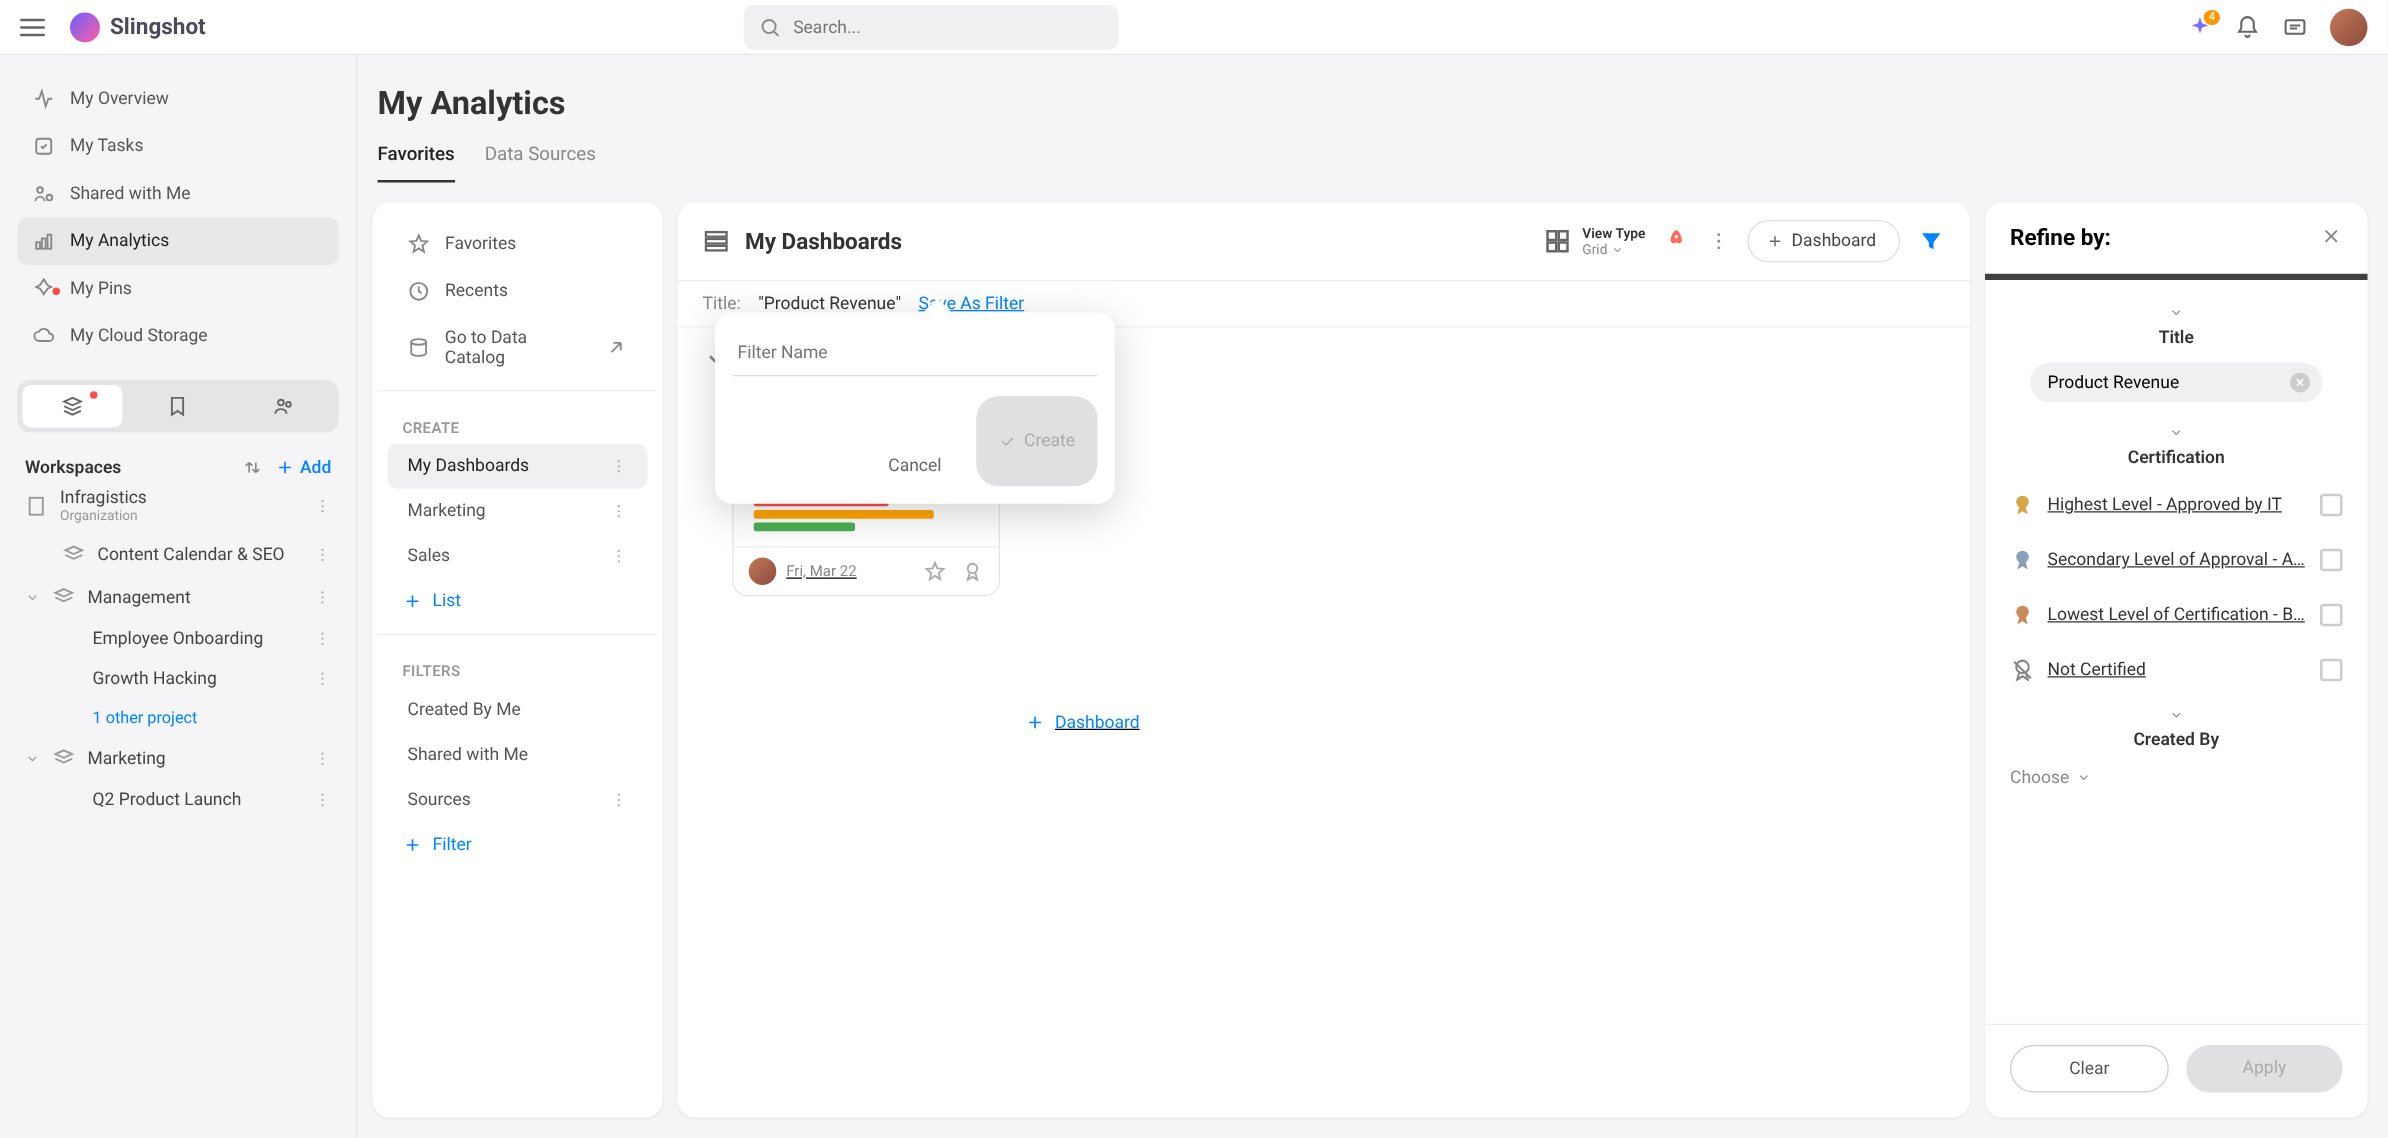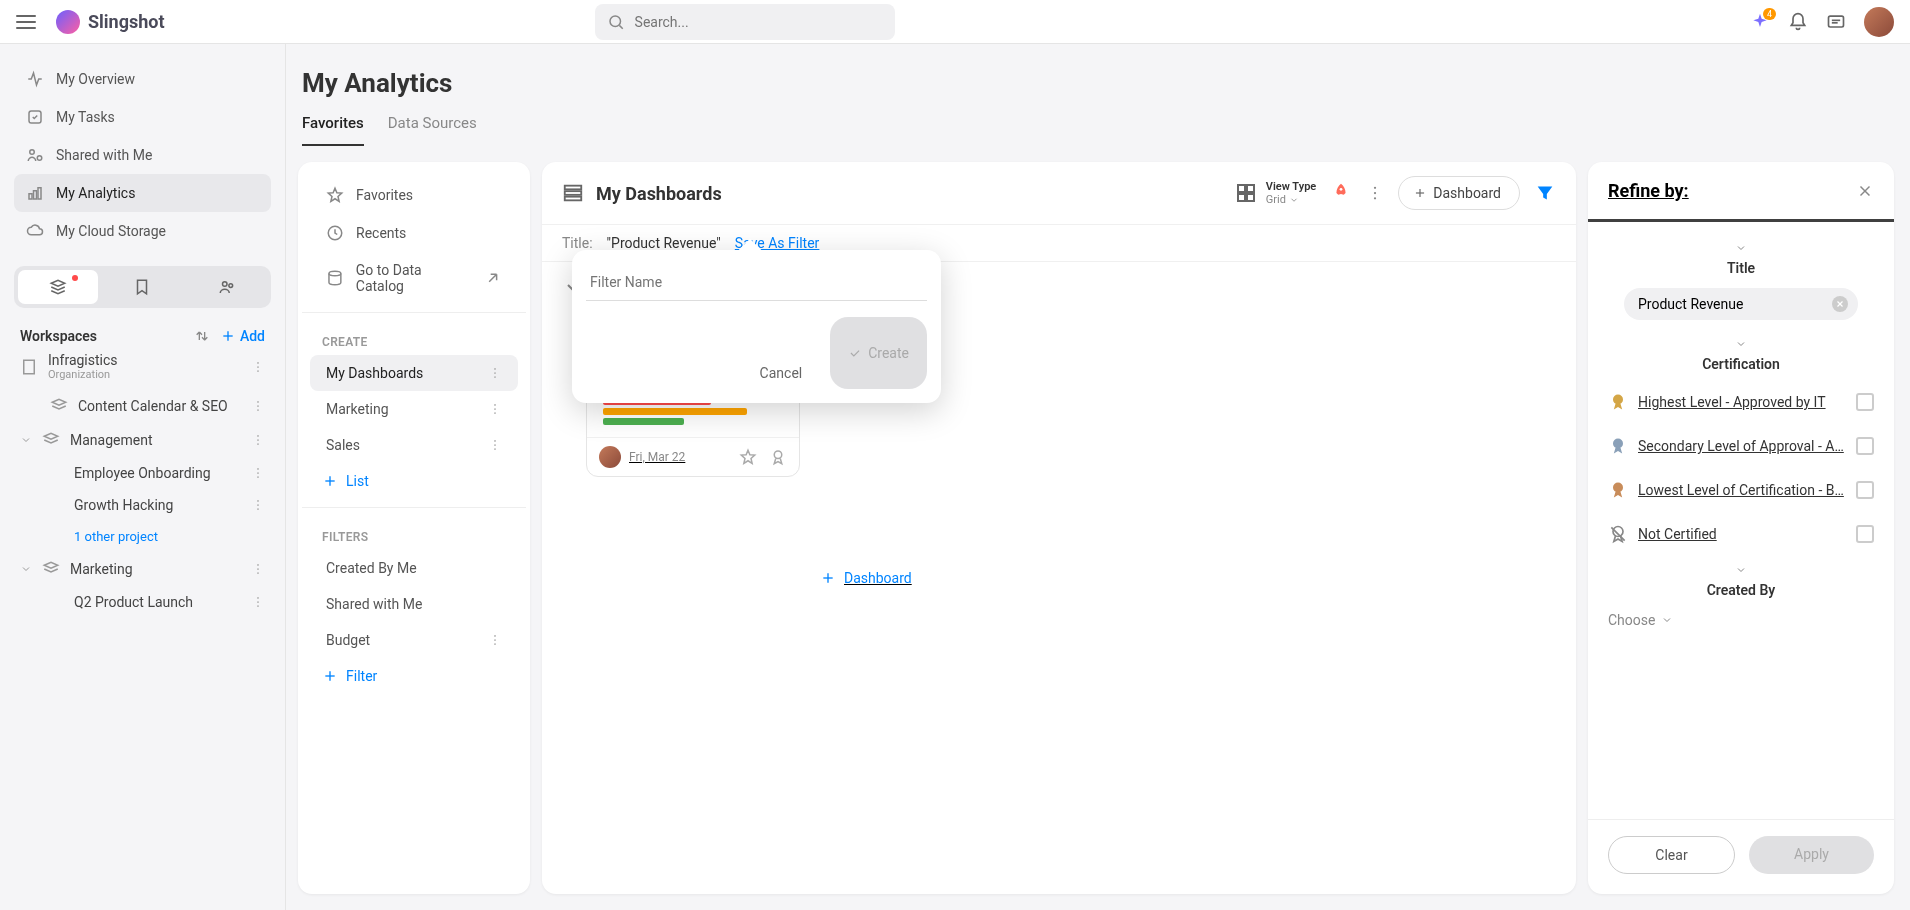--- a/index.html
+++ b/index.html
@@ -461,24 +461,22 @@
     .refine-panel {
       width: 306px;
       background: #fff;
       border-radius: 14px;
       box-shadow: 0 1px 3px rgba(0,0,0,0.06);
       display: flex;
       flex-direction: column;
     }
     .refine-header {
       display: flex;
-      align-items: center;
       padding: 18px 20px;
-      border-bottom: 3px solid #404040;
-      text-decoration: underline;
+      border-bottom: 5px solid #404040;
     }
     .refine-title {
       font-size: 18px;
       font-weight: 700;
     }
     .refine-close {
       margin-left: auto;
       cursor: pointer;
       color: #888;
     }
@@ -561,21 +559,21 @@
     .refine-btn.apply {
       background: #e0e0e2;
       color: #aaa;
     }
     
     
     .popover {
       position: absolute;
       top: 88px;
       left: 30px;
-      width: 369px;
+      width: 320px;
       background: #fff;
       border-radius: 14px;
       box-shadow: 0 8px 32px rgba(0,0,0,0.18);
       padding: 14px;
       z-index: 100;
     }
     .popover::before {
       content: '';
       position: absolute;
       top: -8px;
@@ -686,20 +684,27 @@
     <div class="nav-item active">
       <svg viewBox="0 0 24 24" fill="none" stroke="currentColor" stroke-width="2">
           <rect x="4" y="13" width="4" height="7"></rect>
           <rect x="10" y="9" width="4" height="11"></rect>
           <rect x="16" y="5" width="4" height="15"></rect>
         </svg>
       <span>My Analytics</span>
     </div>
     <div class="nav-item">
       <svg viewBox="0 0 24 24" fill="none" stroke="currentColor" stroke-width="2">
+          <path d="M12 2l4 6 4 2-4 2-4 6-4-6-4-2 4-2z"></path>
+        </svg>
+      <span class="pin-dot"></span>
+      <span>My Pins</span>
+    </div>
+    <div class="nav-item">
+      <svg viewBox="0 0 24 24" fill="none" stroke="currentColor" stroke-width="2">
           <path d="M7 17a5 5 0 010-10 6 6 0 0111 2 4 4 0 010 8H7z"></path>
         </svg>
       <span>My Cloud Storage</span>
     </div>
 
     <div class="seg-toggle">
       <div class="seg-btn active">
         <svg viewBox="0 0 24 24" fill="none" stroke="currentColor" stroke-width="2">
             <path d="M3 7l9-4 9 4-9 4-9-4z"></path>
             <path d="M3 12l9 4 9-4"></path>
@@ -895,21 +900,21 @@
         </div>
         <div class="panel-divider"></div>
         <div class="panel-section-label">FILTERS</div>
         <div class="panel-item">
           <span>Created By Me</span>
         </div>
         <div class="panel-item">
           <span>Shared with Me</span>
         </div>
         <div class="panel-item">
-          <span>Budget</span>
+          <span>Sources</span>
           <svg class="more-v" viewBox="0 0 24 24" fill="currentColor">
               <circle cx="12" cy="5" r="1.5"></circle>
               <circle cx="12" cy="12" r="1.5"></circle>
               <circle cx="12" cy="19" r="1.5"></circle>
             </svg>
         </div>
         <div class="panel-add">
           <svg width="16" height="16" viewBox="0 0 24 24" fill="none" stroke="#0084ff" stroke-width="2">
               <line x1="12" y1="5" x2="12" y2="19"></line>
               <line x1="5" y1="12" x2="19" y2="12"></line>

